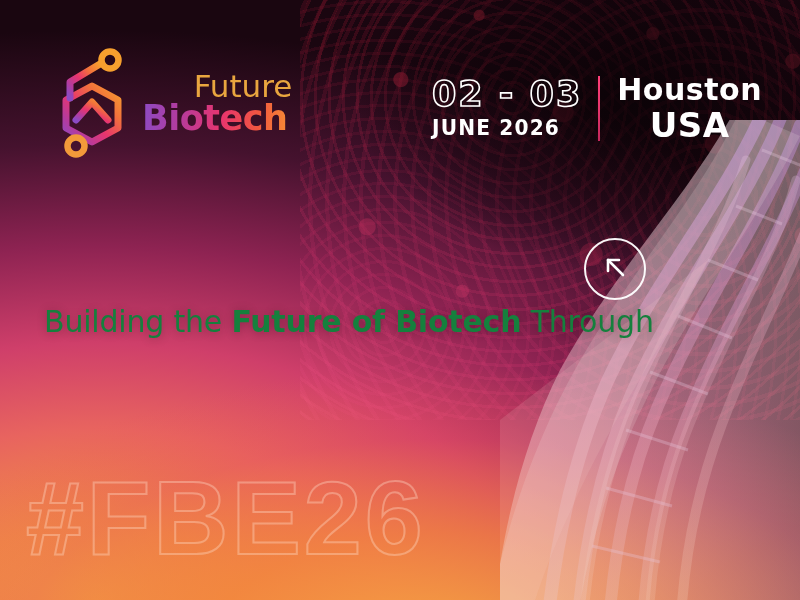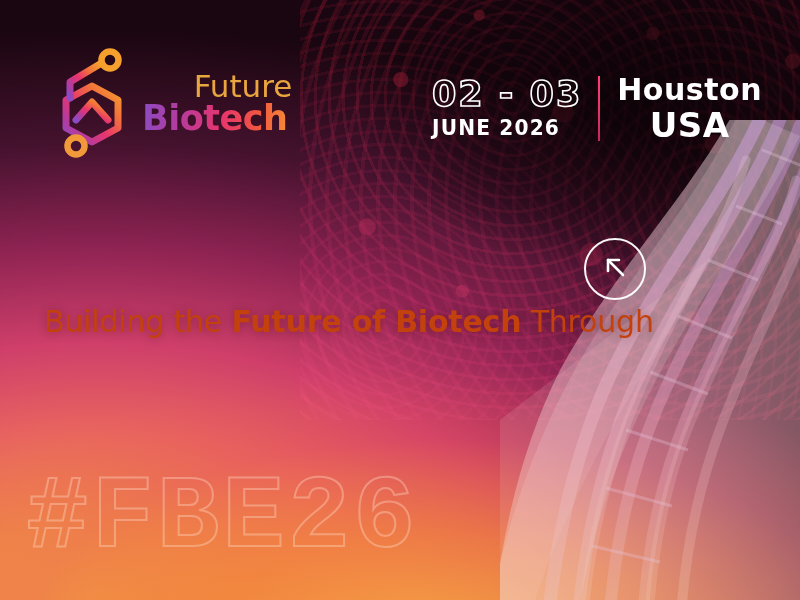--- a/index.html
+++ b/index.html
@@ -80,21 +80,21 @@
     overflow: hidden;
     pointer-events: none;
   }
   .dna svg { display: block; }
 
   
   .watermark {
     position: absolute;
     left: 26px;
     top: 466px;
-    font-family: Liberation Mono, monospace;
+    font-family: Liberation Sans, sans-serif;
     font-size: 104px;
     font-weight: 700;
     letter-spacing: 3px;
     line-height: 1;
     color: transparent;
     -webkit-text-stroke: 2px rgba(255,225,205,0.36);
     white-space: nowrap;
     user-select: none;
   }
 
@@ -210,21 +210,21 @@
     justify-content: center;
   }
 
   
   .headline {
     position: absolute;
     left: 44px;
     top: 298px;
     width: 640px;
     font-family: "DejaVu Sans", sans-serif;
-    color: #c2410c;
+    color: #15803d;
     font-size: 30px;
     line-height: 1.62;
     letter-spacing: -0.2px;
     text-shadow: 0 1px 10px rgba(40,0,20,0.30);
   }
   .headline .ln { display: block; white-space: nowrap; }
   .headline .lt { font-weight: 400; }
   .headline .bd { font-weight: 700; }
 </style>
 </head>

